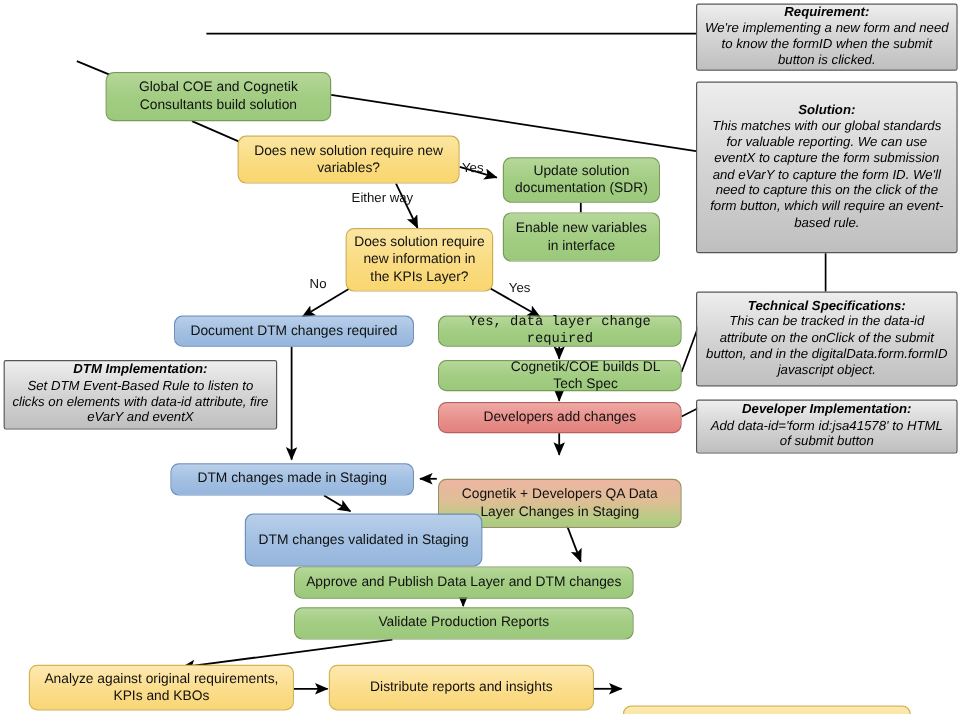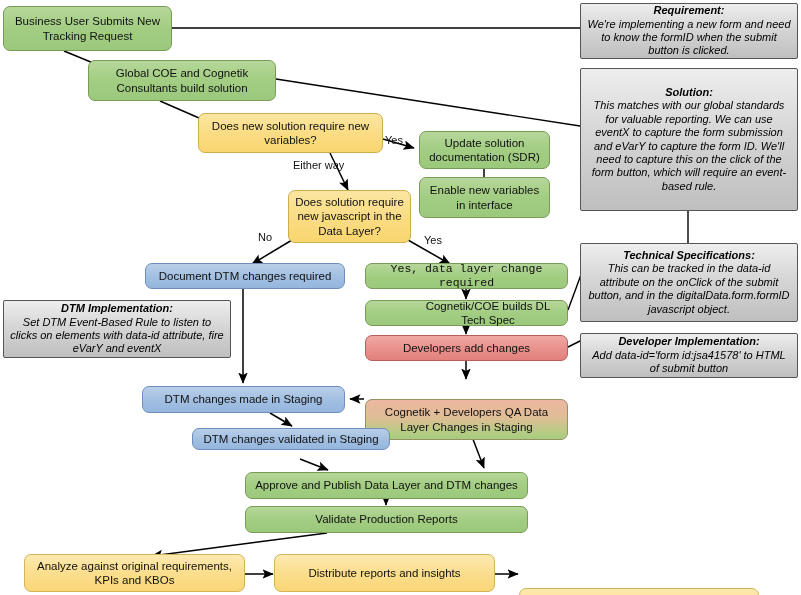--- a/index.html
+++ b/index.html
@@ -151,42 +151,39 @@
       <path d="M386,499 L386,505" marker-end="url(#arrow)"></path>
 
       <path d="M327,533 L152,556" marker-end="url(#arrow)"></path>
 
       <path d="M245,574 L273,574" marker-end="url(#arrow)"></path>
 
       <path d="M495,574 L518,574" marker-end="url(#arrow)"></path>
     </g>
   </svg>
 
-  <div class="node green" style="left:3px; top:6px; width:169px; height:45px;">
-    <span>Business User Submits New Tracking Request</span>
-  </div>
 
   <div class="node green" style="left:88px; top:60px; width:188px; height:41px;">
     <span>Global COE and Cognetik Consultants build solution</span>
   </div>
 
   <div class="node yellow" style="left:198px; top:113px; width:185px; height:40px;">
     <span>Does new solution require new variables?</span>
   </div>
 
   <div class="node green" style="left:419px; top:131px; width:131px; height:38px;">
     <span>Update solution documentation (SDR)</span>
   </div>
 
   <div class="node green" style="left:419px; top:177px; width:131px; height:41px;">
     <span>Enable new variables in interface</span>
   </div>
 
   <div class="node yellow" style="left:288px; top:190px; width:123px; height:53px;">
-    <span>Does solution require new javascript in the Data Layer?</span>
+    <span>Does solution require new information in the KPIs Layer?</span>
   </div>
 
   <div class="node blue" style="left:145px; top:263px; width:200px; height:26px;">
     <span>Document DTM changes required</span>
   </div>
 
   <div class="node green" style="left:365px; top:263px; width:203px; height:26px;font-family:Liberation Mono, monospace;">
     <span>Yes, data layer change required</span>
   </div>
 
@@ -199,21 +196,21 @@
   </div>
 
   <div class="node redgreen" style="left:365px; top:399px; width:203px; height:41px;">
     <span>Cognetik + Developers QA Data Layer Changes in Staging</span>
   </div>
 
   <div class="node blue" style="left:142px; top:386px; width:203px; height:27px;">
     <span>DTM changes made in Staging</span>
   </div>
 
-  <div class="node blue" style="left:192px; top:428px; width:198px; height:22px;">
+  <div class="node blue" style="left:204px; top:428px; width:198px; height:44px;">
     <span>DTM changes validated in Staging</span>
   </div>
 
   <div class="node green" style="left:245px; top:472px; width:283px; height:27px;">
     <span>Approve and Publish Data Layer and DTM changes</span>
   </div>
 
   <div class="node green" style="left:245px; top:506px; width:283px; height:27px;">
     <span>Validate Production Reports</span>
   </div>

